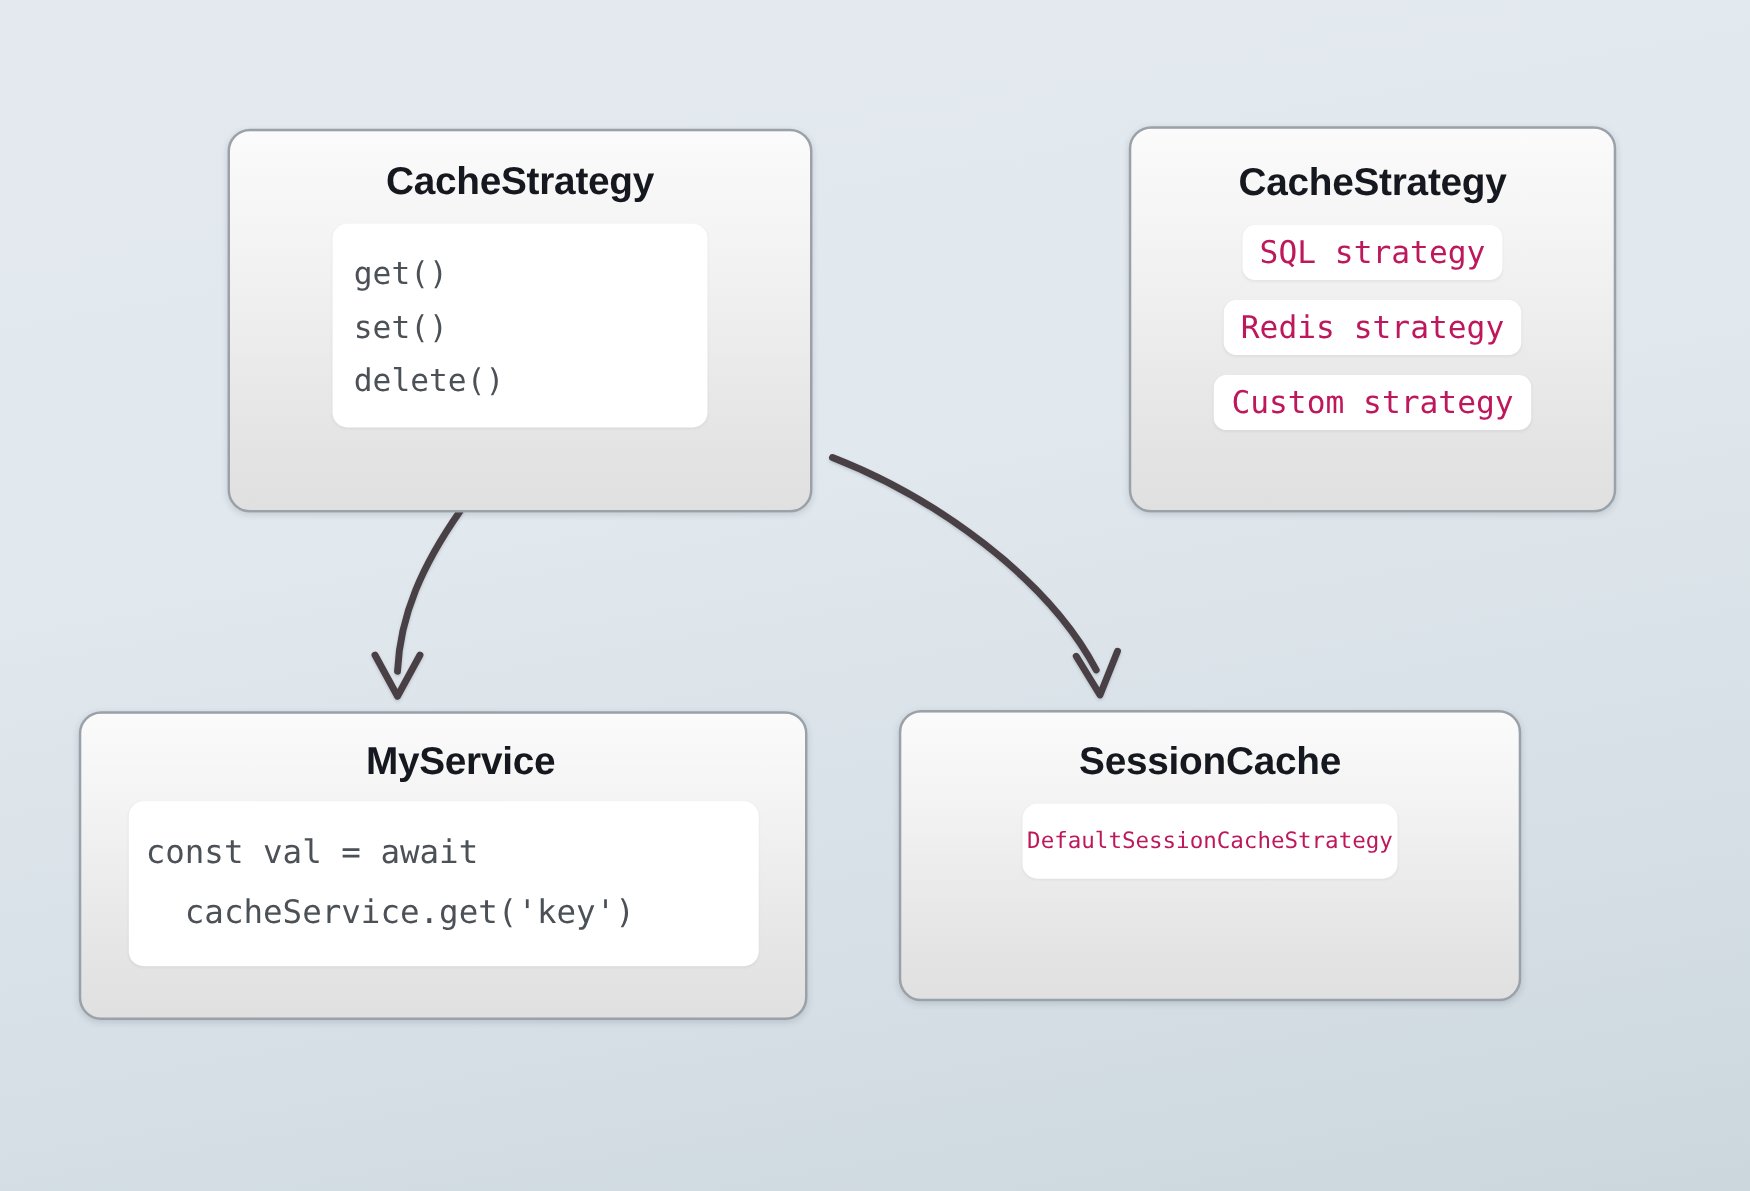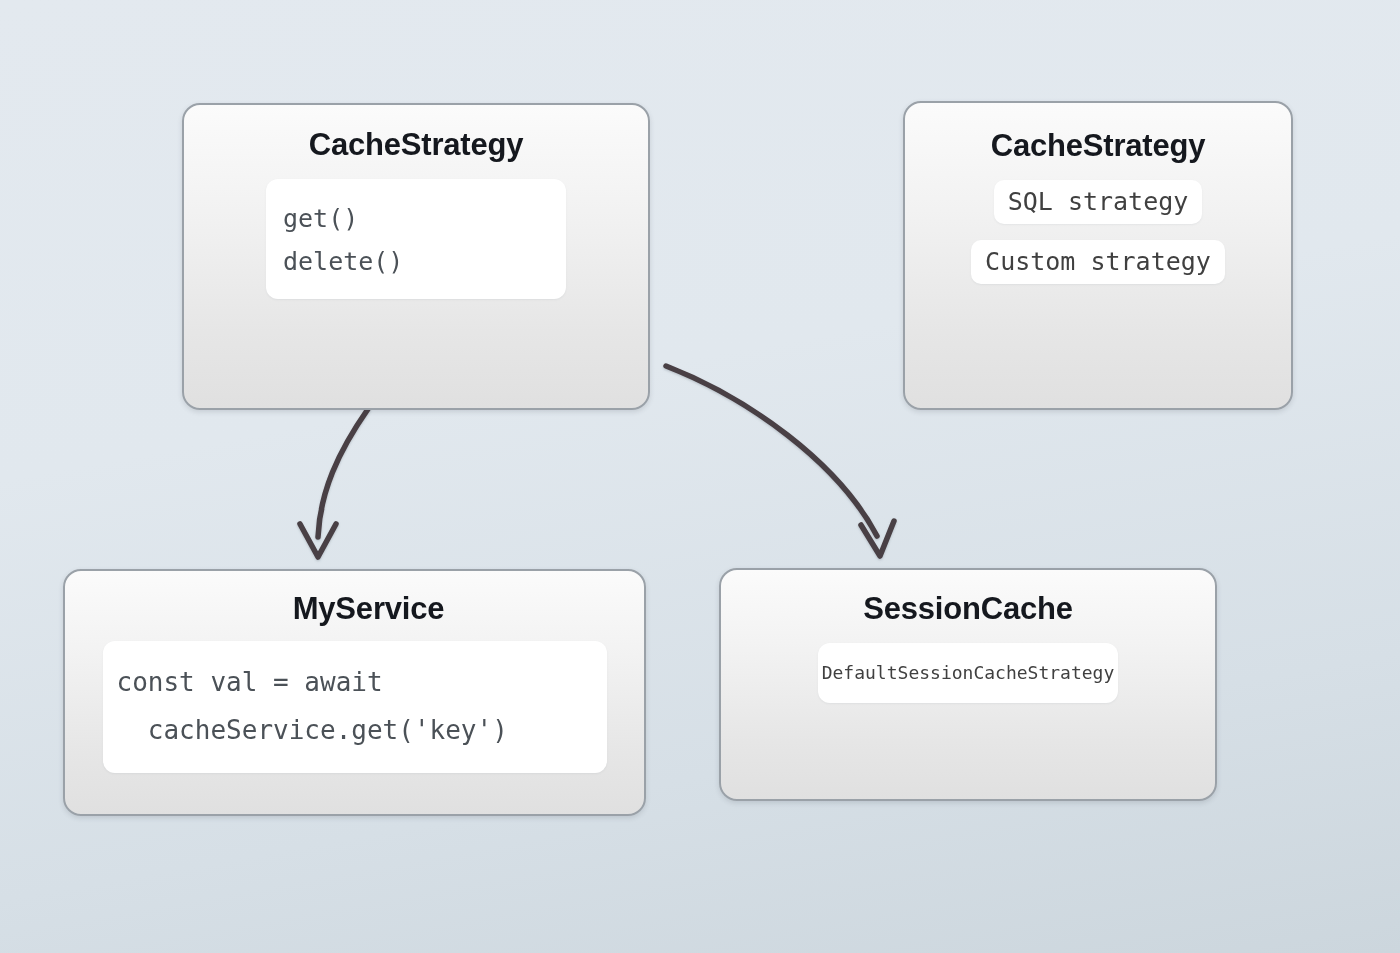--- a/index.html
+++ b/index.html
@@ -56,21 +56,21 @@
     box-shadow: 0 1px 2px rgba(120, 130, 140, 0.10);
   }
   .code-line {
     white-space: pre;
     font-family: "DejaVu Sans Mono", monospace;
   }
   .pill {
     background: #ffffff;
     border-radius: 10px;
     font-family: "DejaVu Sans Mono", monospace;
-    color: #404040;
+    color: #be185d;
     white-space: pre;
     box-shadow: 0 1px 2px rgba(120, 130, 140, 0.10);
   }
 
   
   #node-cache-service {
     left: 182px; top: 103px; width: 468px; height: 307px;
   }
   #node-cache-service .node-title { margin-top: 22px; }
   #node-cache-service .code-panel {
@@ -156,28 +156,30 @@
     <path d="M 300 524 L 318 557 L 336 524" fill="none" stroke="#4a3f44" stroke-width="5.5" stroke-linecap="round" stroke-linejoin="round" filter="url(#softshadow)"></path>
 
     <path d="M 666 366 C 748 398, 838 462, 877 536" fill="none" stroke="#4a3f44" stroke-width="5.5" stroke-linecap="round" filter="url(#softshadow)"></path>
     <path d="M 861 525 L 880 556 L 894 521" fill="none" stroke="#4a3f44" stroke-width="5.5" stroke-linecap="round" stroke-linejoin="round" filter="url(#softshadow)"></path>
   </svg>
 
   <div class="node" id="node-cache-service">
     <div class="node-title">CacheStrategy</div>
     <div class="code-panel">
       <div class="code-line">get()</div>
+      <div class="code-line">set()</div>
       <div class="code-line">delete()</div>
     </div>
   </div>
 
   <div class="node" id="node-cache-strategy">
     <div class="node-title">CacheStrategy</div>
     <div class="pill-stack">
       <div class="pill">SQL strategy</div>
+      <div class="pill">Redis strategy</div>
       <div class="pill">Custom strategy</div>
     </div>
   </div>
 
   <div class="node" id="node-my-service">
     <div class="node-title">MyService</div>
     <div class="code-panel">
       <div class="code-line">const val = await</div>
       <div class="code-line">  cacheService.get('key')</div>
     </div>

